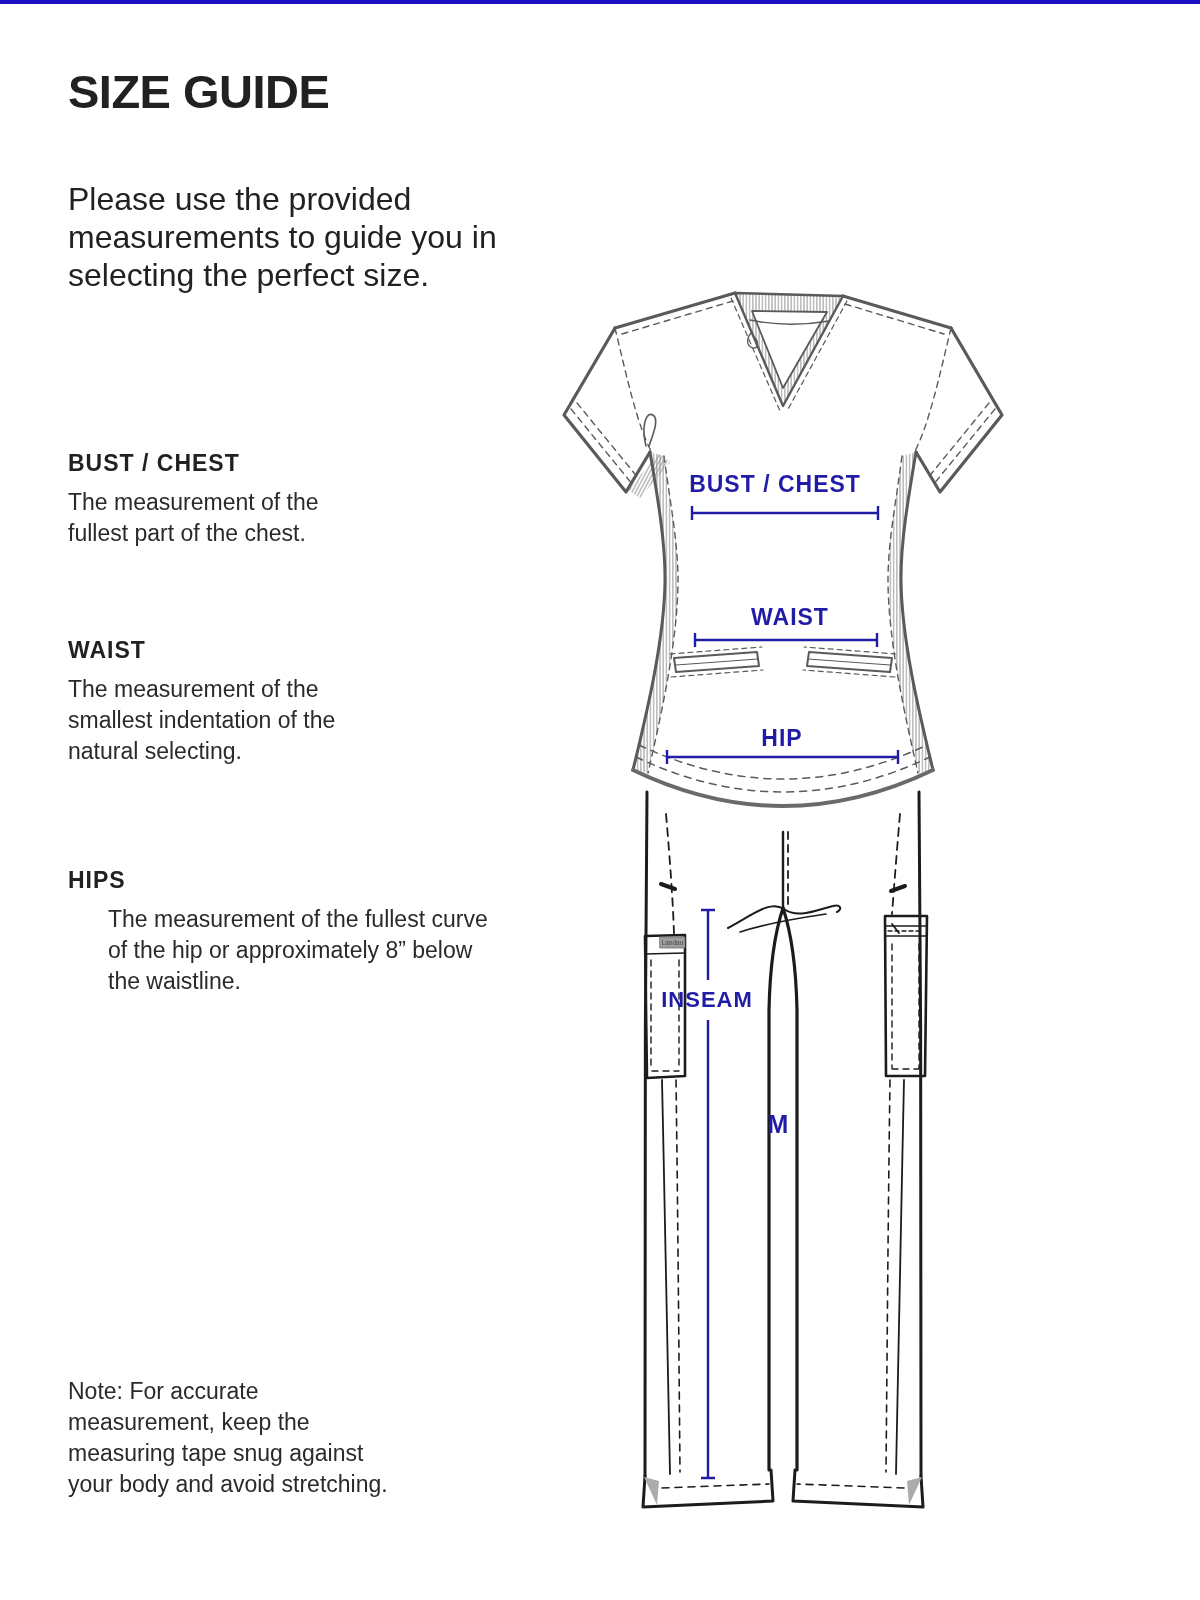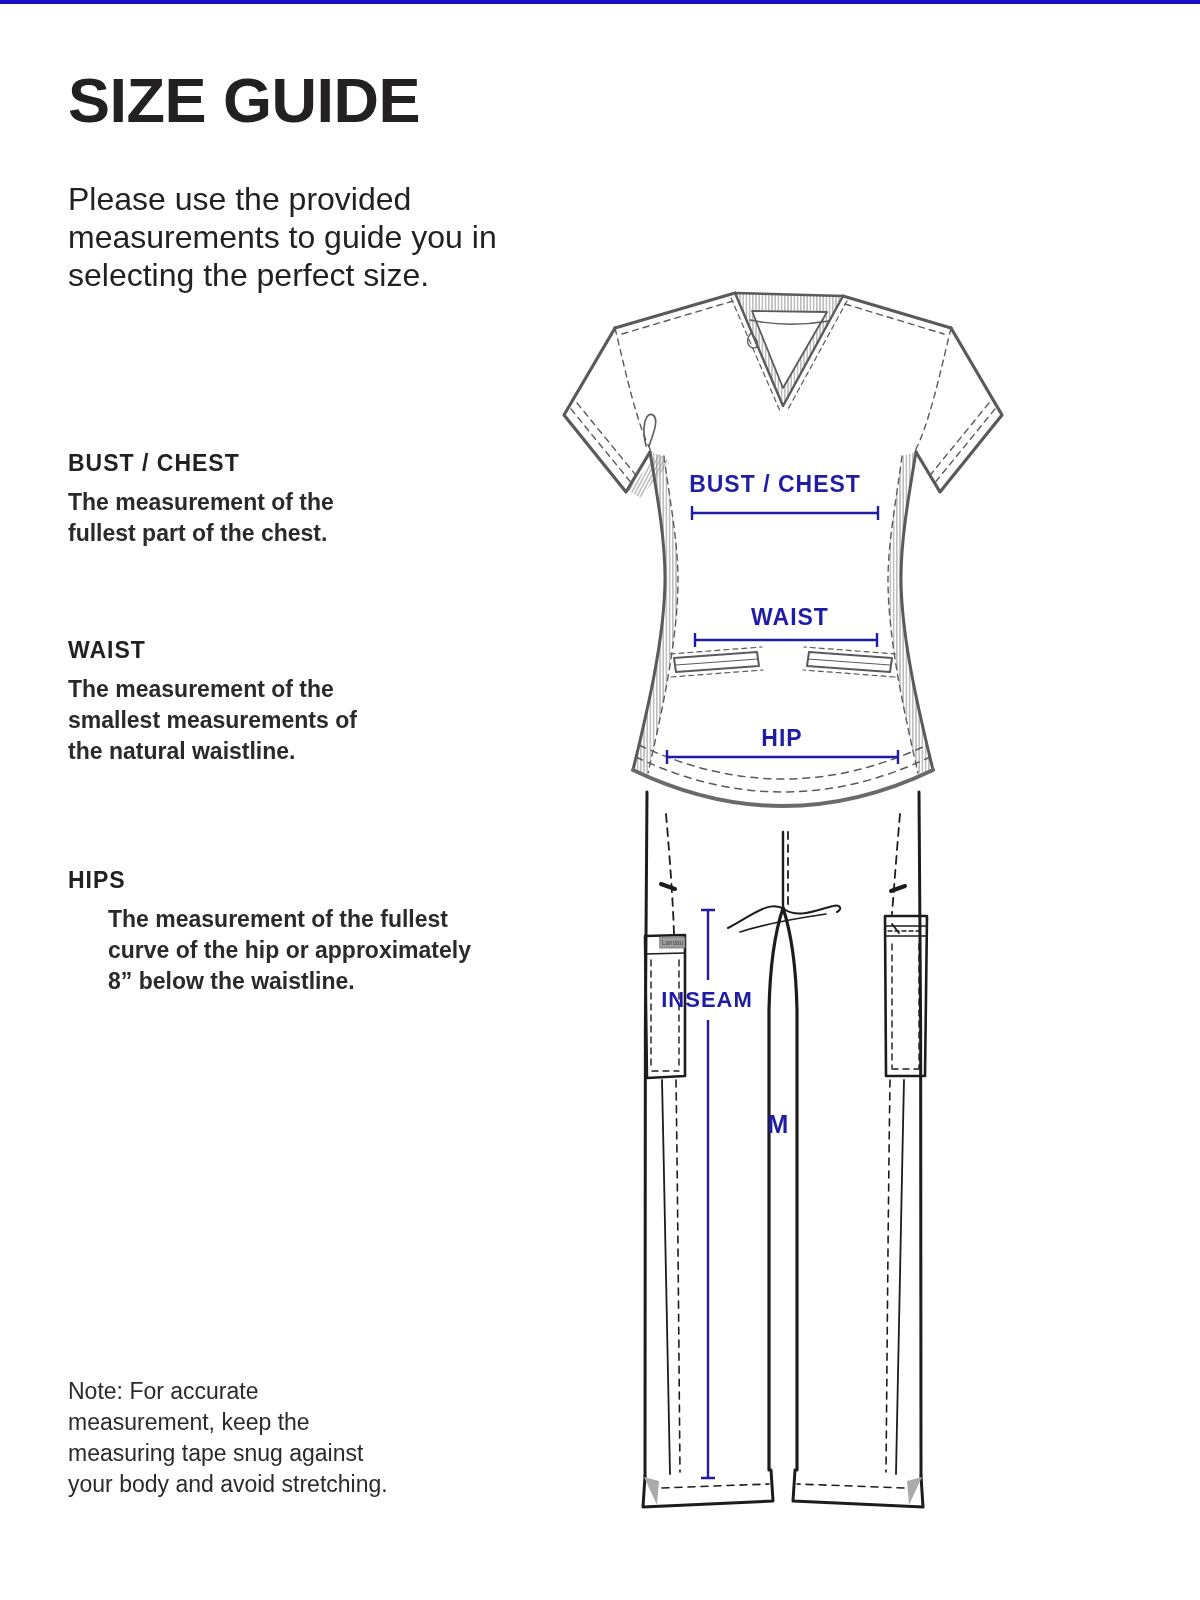--- a/index.html
+++ b/index.html
@@ -10,34 +10,34 @@
     font-family:"Liberation Sans", sans-serif;
     color:#232021;
     overflow:hidden;
   }
   .top-border{
     position:absolute;left:0;top:0;width:1200px;height:4px;
     background:#1b10c4;
   }
   .page-title{
     position:absolute;left:68px;top:64px;
-    font-size:63px;font-weight:700;letter-spacing:-0.5px;
+    font-size:47px;font-weight:700;letter-spacing:-0.5px;
     color:#232021;margin:0;
   }
   .intro{
     position:absolute;left:68px;top:180px;
     max-width:470px;
     font-size:32px;line-height:38px;color:#232021;
   }
   .sec{position:absolute;left:68px;}
   .sec h2{
     margin:0 0 10px 0;
     font-size:23px;font-weight:700;letter-spacing:1px;color:#232021;
   }
-  .sec p{margin:0;font-size:23px;line-height:31px;color:#2a2a2a;font-weight:bold;}
+  .sec p{margin:0;font-size:23px;line-height:31px;color:#2a2a2a;}
   .sec-bust{top:450px;}  .sec-bust p{max-width:290px;}
   .sec-waist{top:637px;} .sec-waist p{max-width:295px;}
   .sec-hips{top:867px;}  .sec-hips p{max-width:385px;margin-left:40px;}
   .sec-inseam{top:1027px;} .sec-inseam p{max-width:330px;}
   .note{
     position:absolute;left:68px;top:1376px;
     max-width:335px;
     font-size:23px;line-height:31px;color:#2a2a2a;
   }
   .note .note-label{font-weight:400;}
@@ -61,21 +61,21 @@
 
   <div class="intro">Please use the provided measurements to guide you in selecting the perfect size.</div>
 
   <div class="sec sec-bust">
     <h2>BUST / CHEST</h2>
     <p>The measurement of the fullest part of the chest.</p>
   </div>
 
   <div class="sec sec-waist">
     <h2>WAIST</h2>
-    <p>The measurement of the smallest measurements of the natural waistline.</p>
+    <p>The measurement of the smallest indentation of the natural selecting.</p>
   </div>
 
   <div class="sec sec-hips">
     <h2>HIPS</h2>
     <p>The measurement of the fullest curve of the hip or approximately 8” below the waistline.</p>
   </div>
 
 
   <div class="note">
     <span class="note-label">Note:</span>

